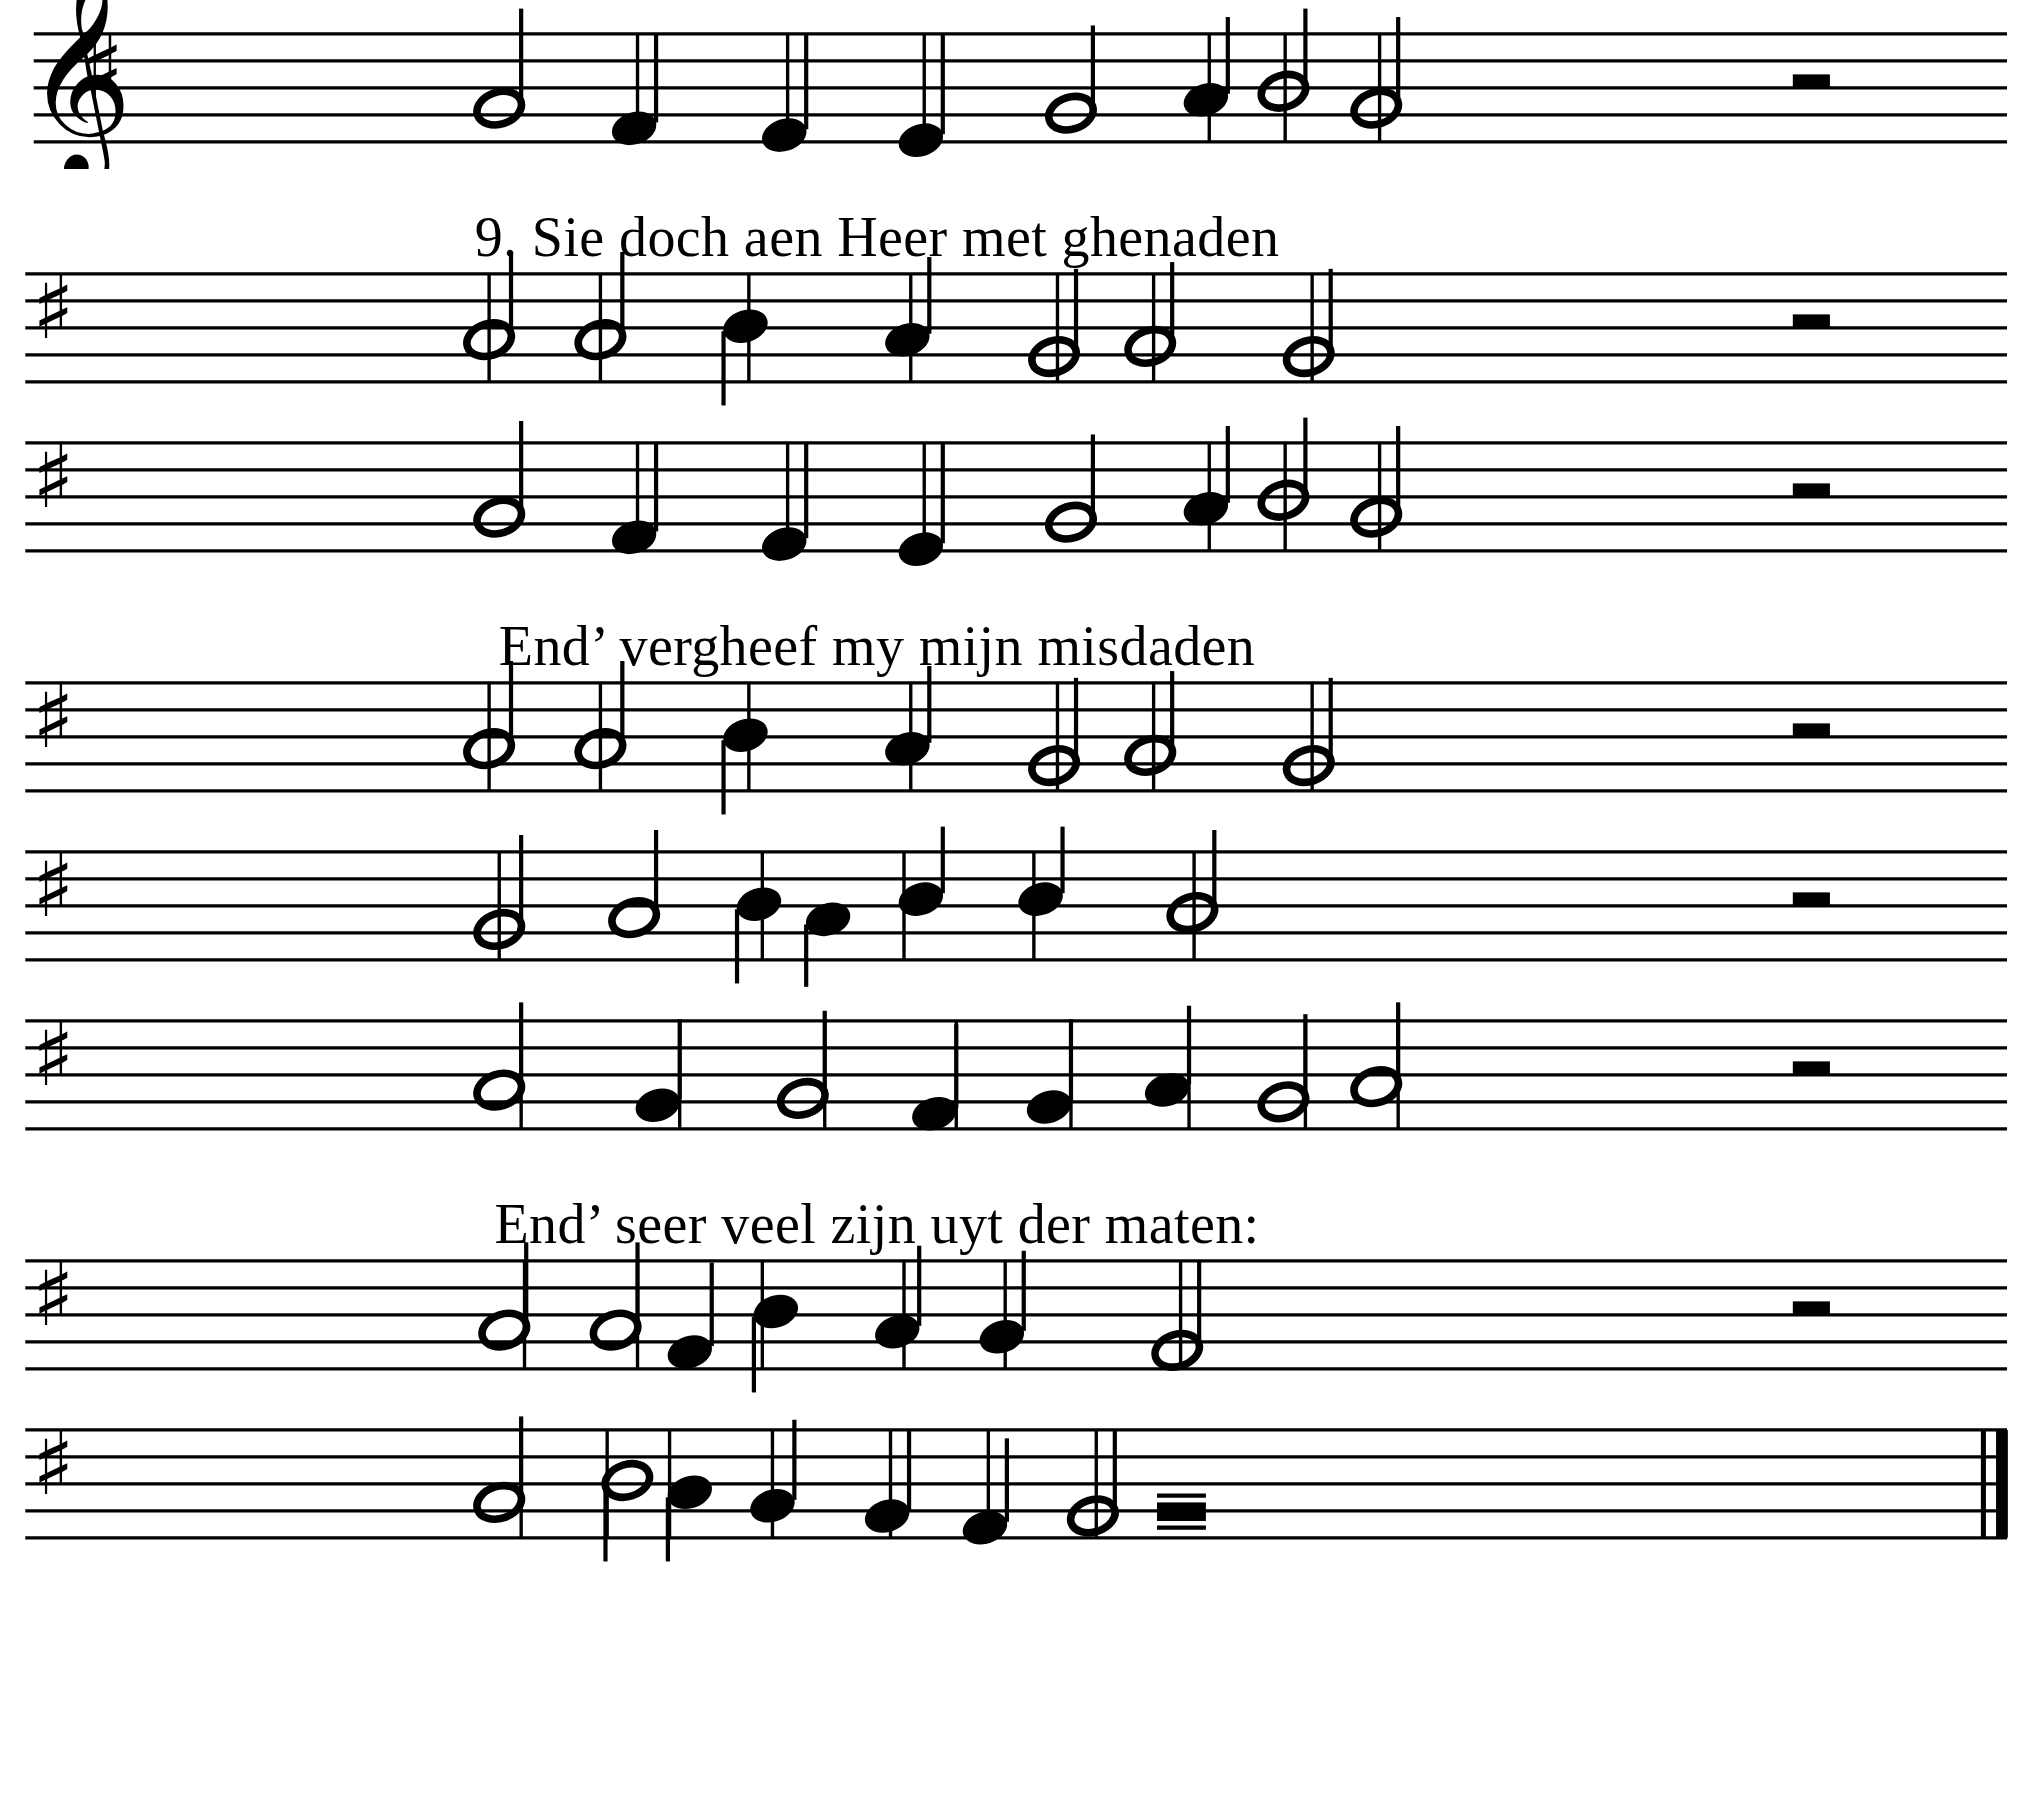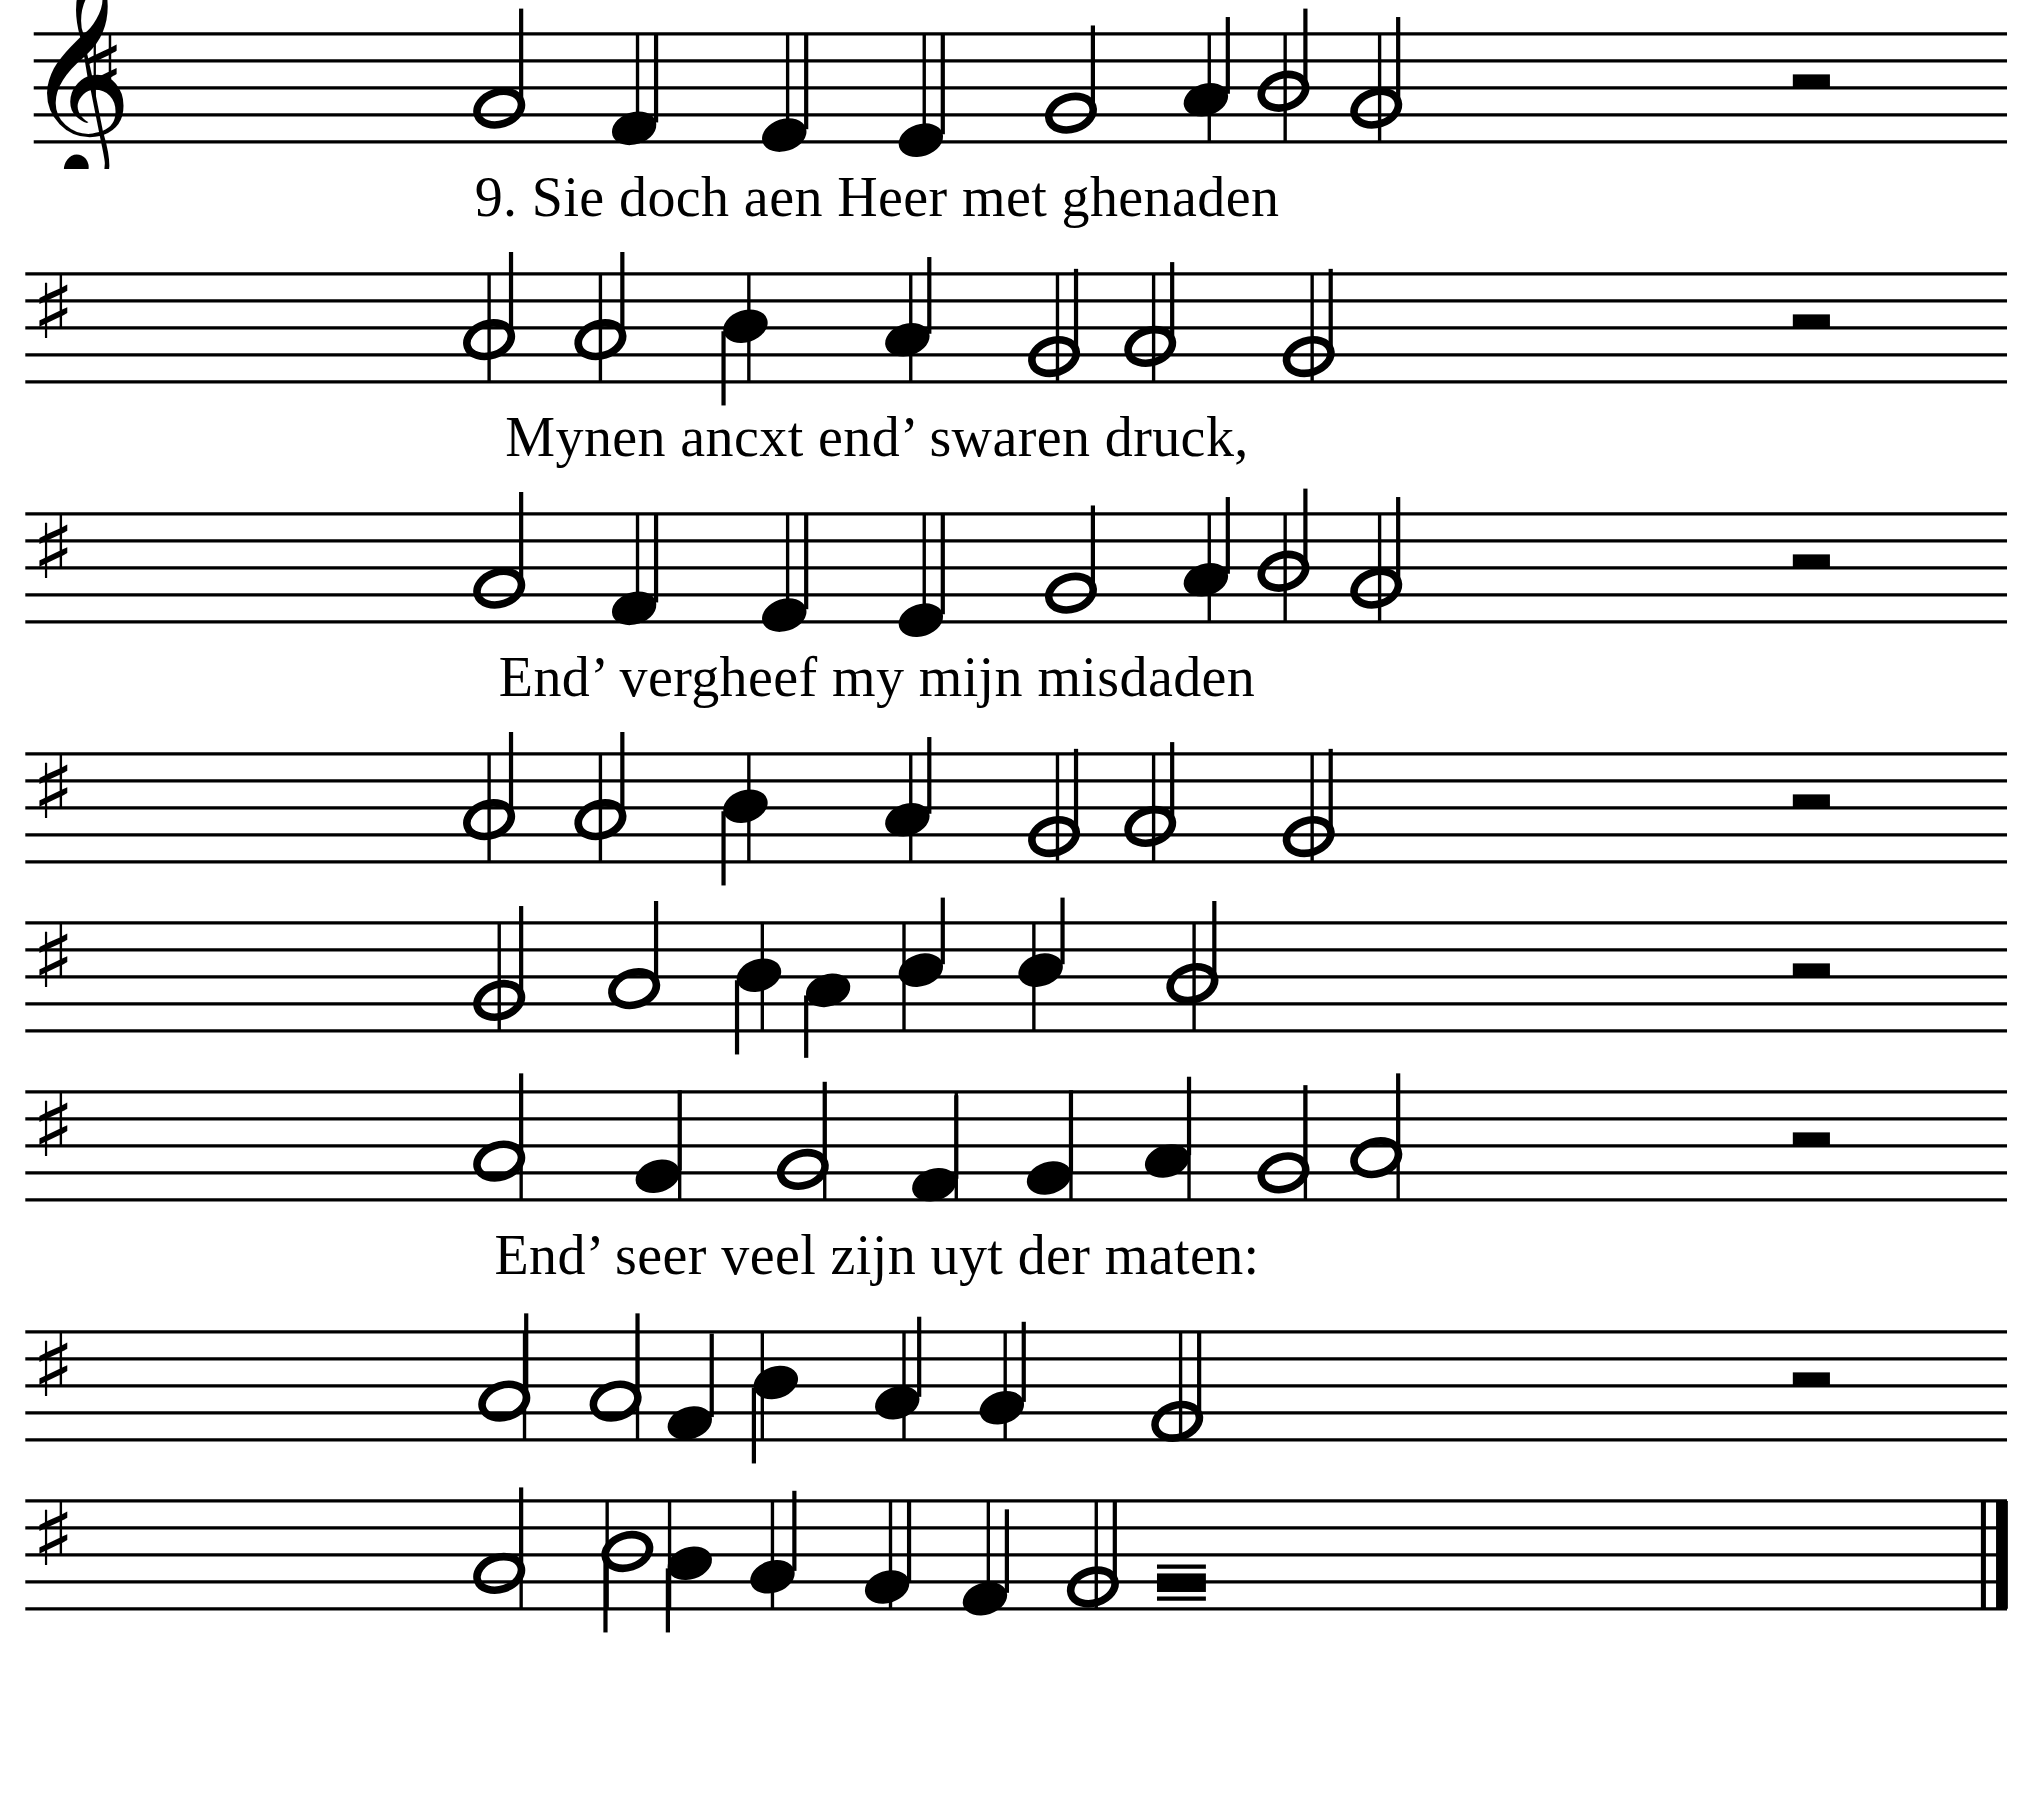--- a/index.html
+++ b/index.html
@@ -41,20 +41,21 @@
   }
   .lyric-row {
     position: relative;
     width: 2034px;
     height: 71px;
   }
   .lyric-inner {
     position: absolute;
     left: 0;
     width: 1754px;
+    margin-top: 40px;
   }
 </style>
 </head>
 <body>
 
 <div id="sheet">
 
   <div class="system">
     <div class="staff-wrap">
       <svg class="staff" width="2034" height="169" viewBox="0 0 2412 200">
@@ -185,23 +186,20 @@
             <ellipse cx="1364" cy="126" rx="27" ry="19" fill="none" stroke="#000" stroke-width="9" transform="rotate(-18 1364 126)"></ellipse>
             <line x1="1390" y1="119" x2="1390" y2="26" stroke="#000" stroke-width="5"></line>
           </g>
           <g>
             <ellipse cx="1552" cy="138" rx="27" ry="19" fill="none" stroke="#000" stroke-width="9" transform="rotate(-18 1552 138)"></ellipse>
             <line x1="1578" y1="131" x2="1578" y2="34" stroke="#000" stroke-width="5"></line>
           </g>
         </g>
         <rect x="2126" y="88" width="44" height="17" fill="#000"></rect>
       </svg>
-    </div>
-    <div class="lyric-row">
-      <div class="lyric lyric-inner">Mynen ancxt end’ swaren druck,</div>
     </div>
   </div>
 
   <div class="system">
     <div class="staff-wrap">
       <svg class="staff" width="2034" height="169" viewBox="0 0 2412 200">
         <g stroke="#000" stroke-width="4">
           <line x1="30" y1="40" x2="2380" y2="40"></line>
           <line x1="30" y1="72" x2="2380" y2="72"></line>
           <line x1="30" y1="104" x2="2380" y2="104"></line>

